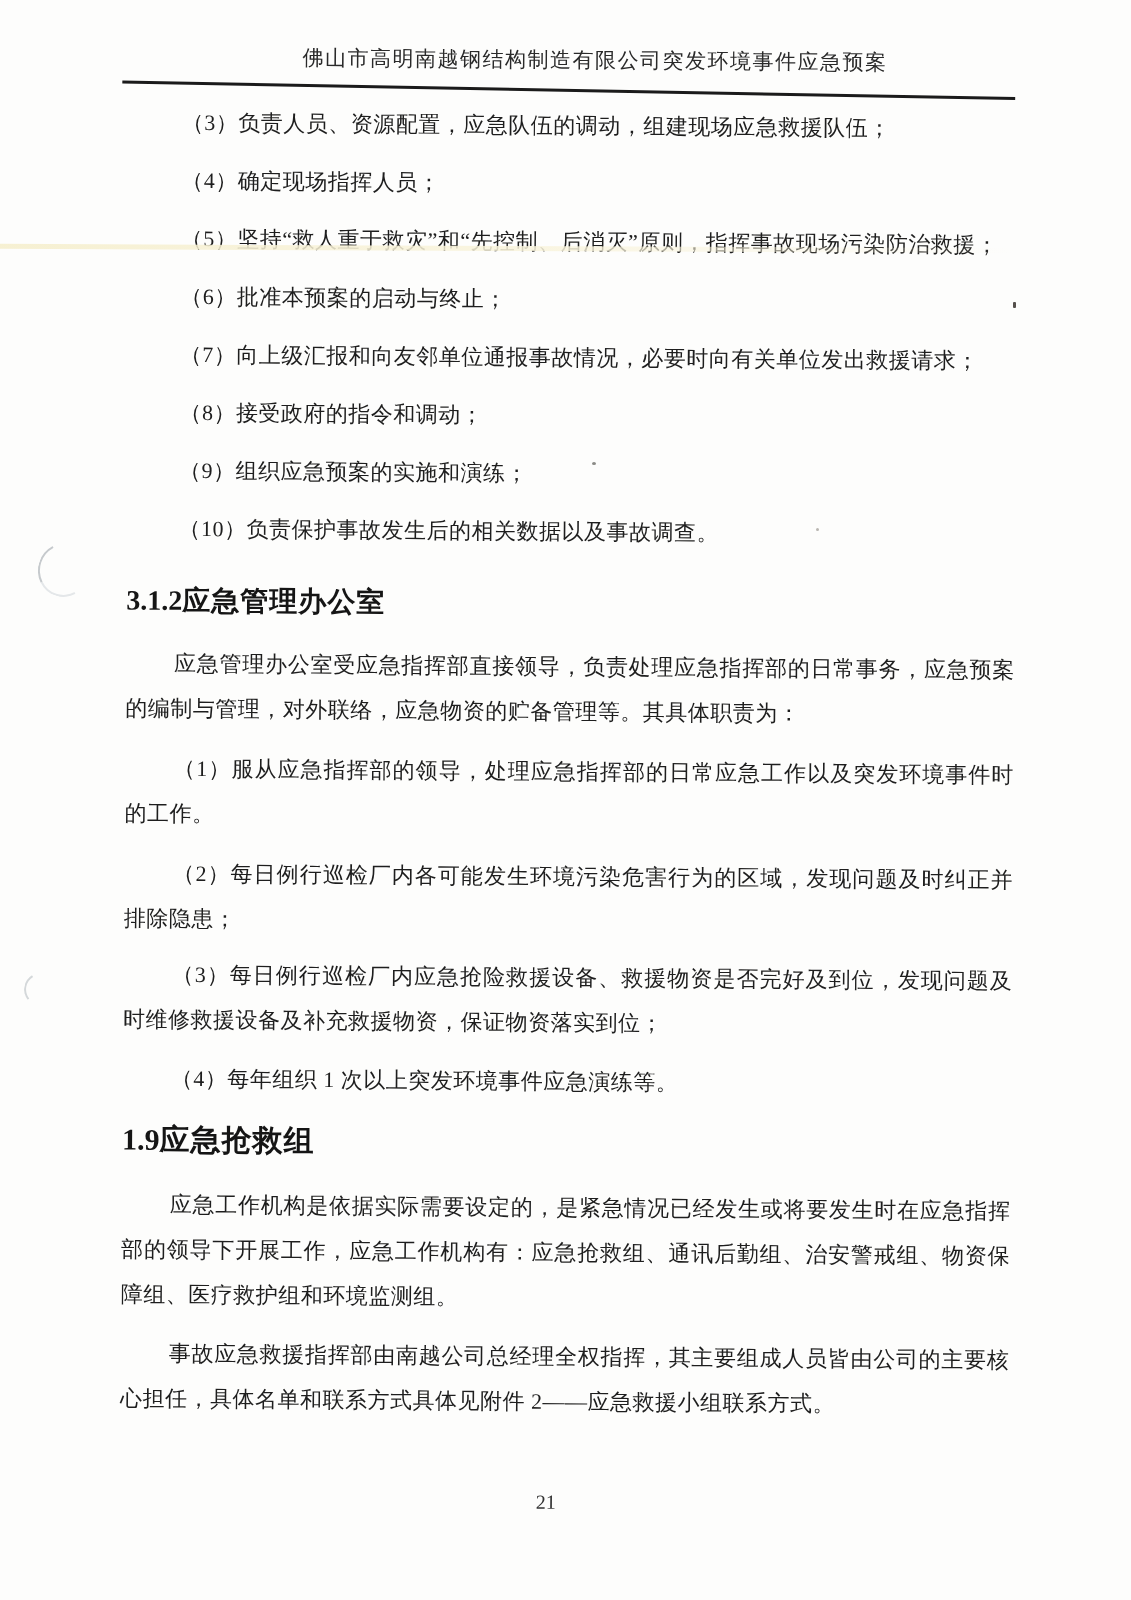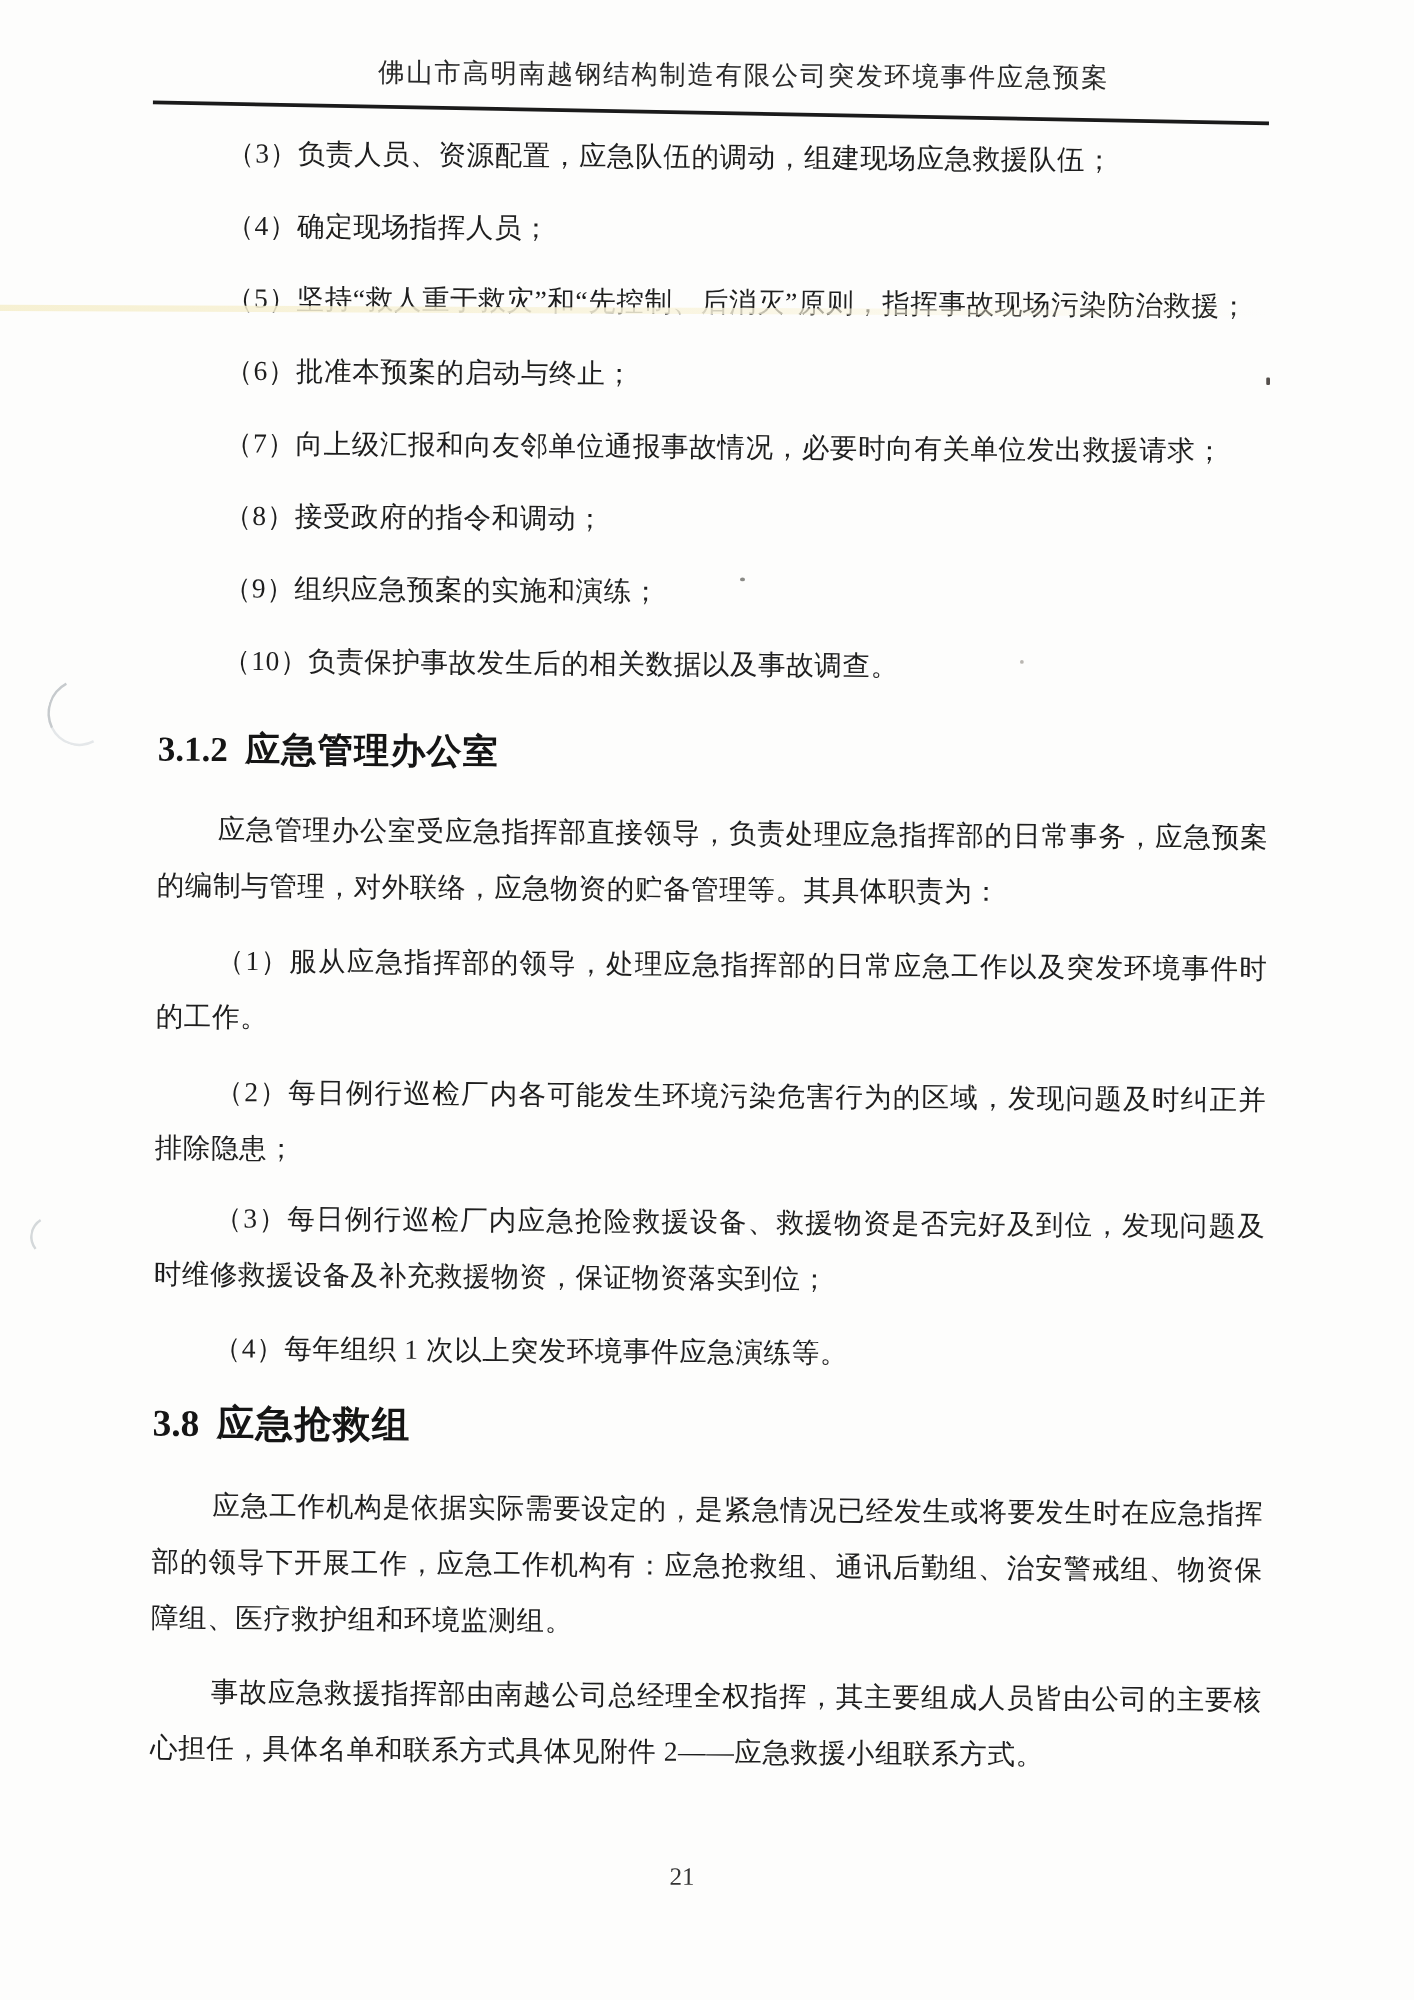--- a/index.html
+++ b/index.html
@@ -52,21 +52,21 @@
   }
   .duties { margin-top: 22px; }
   h2 {
     font-weight: bold;
     color: #151515;
     margin: 0;
     letter-spacing: 1px;
   }
   .h-312 { font-size: 28px; line-height: 40px; margin-top: 35px; }
   .h-32  { font-size: 30px; line-height: 44px; margin-top: 17px; }
-  .sec-num { margin-right: 14px; letter-spacing: 0; }
+  .sec-num { letter-spacing: 0; }
   .para {
     font-size: 22px;
     line-height: 45px;
     text-indent: 2.2em;
     text-align: justify;
     letter-spacing: 0.5px;
     margin: 0;
   }
   .p-intro  { margin-top: 20px; }
   .p-sub1   { margin-top: 15px; }
@@ -142,21 +142,21 @@
       <span class="sec-num">3.1.2</span><span>应急管理办公室</span>
     </h2>
 
     <p class="para p-intro">应急管理办公室受应急指挥部直接领导，负责处理应急指挥部的日常事务，应急预案的编制与管理，对外联络，应急物资的贮备管理等。其具体职责为：</p>
     <p class="para p-sub1">（1）服从应急指挥部的领导，处理应急指挥部的日常应急工作以及突发环境事件时的工作。</p>
     <p class="para p-sub2">（2）每日例行巡检厂内各可能发生环境污染危害行为的区域，发现问题及时纠正并排除隐患；</p>
     <p class="para p-sub3">（3）每日例行巡检厂内应急抢险救援设备、救援物资是否完好及到位，发现问题及时维修救援设备及补充救援物资，保证物资落实到位；</p>
     <p class="para p-sub4">（4）每年组织 1 次以上突发环境事件应急演练等。</p>
 
     <h2 class="h-32">
-      <span class="sec-num">3.8</span><span>应急抢救组</span>
+      <span class="sec-num">1.9</span><span>应急抢救组</span>
     </h2>
 
     <p class="para p-body1">应急工作机构是依据实际需要设定的，是紧急情况已经发生或将要发生时在应急指挥部的领导下开展工作，应急工作机构有：应急抢救组、通讯后勤组、治安警戒组、物资保障组、医疗救护组和环境监测组。</p>
     <p class="para p-body2">事故应急救援指挥部由南越公司总经理全权指挥，其主要组成人员皆由公司的主要核心担任，具体名单和联系方式具体见附件 2——应急救援小组联系方式。</p>
 
     <div class="page-number">21</div>
   </div>
 
   <div class="scan-band"></div>
   <div class="hole-shadow-1"></div>

